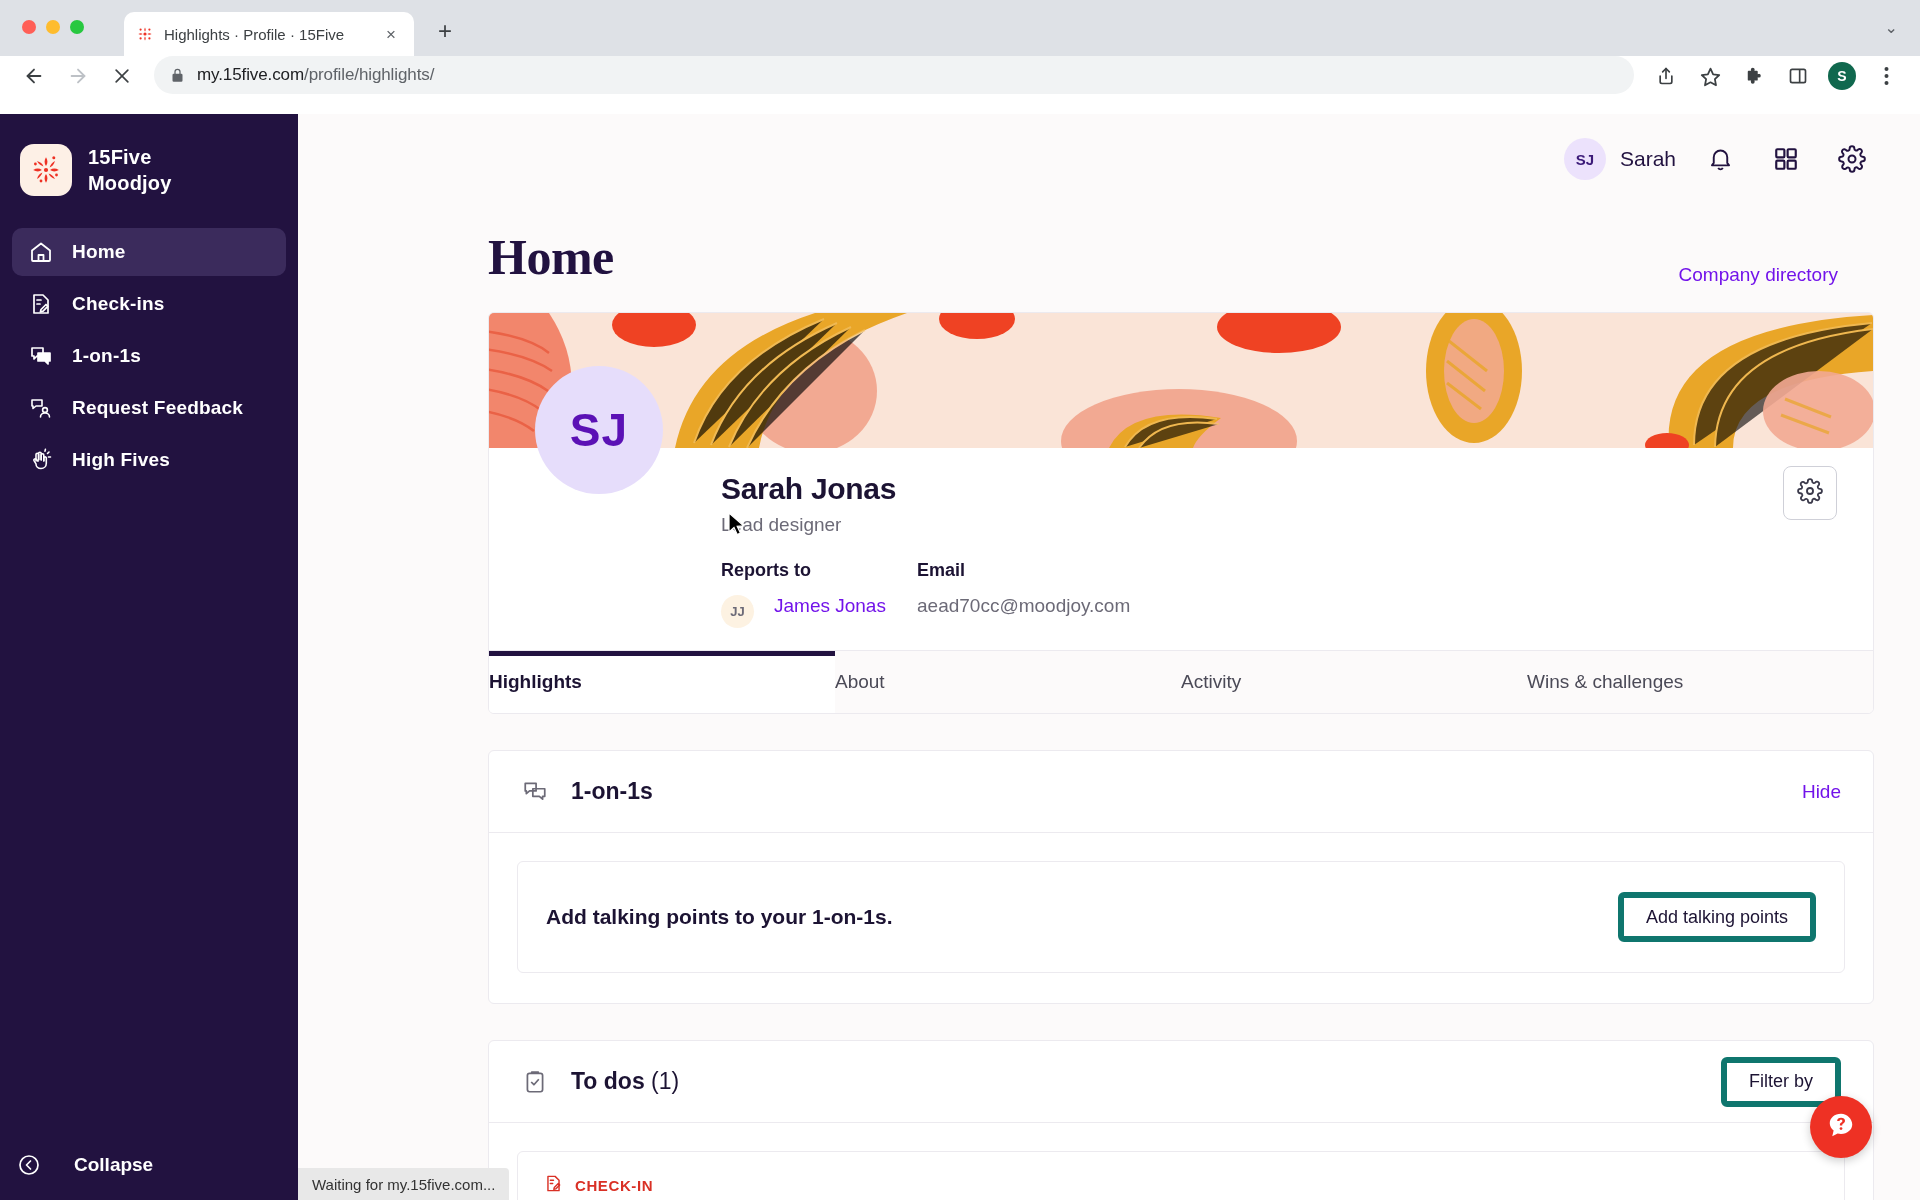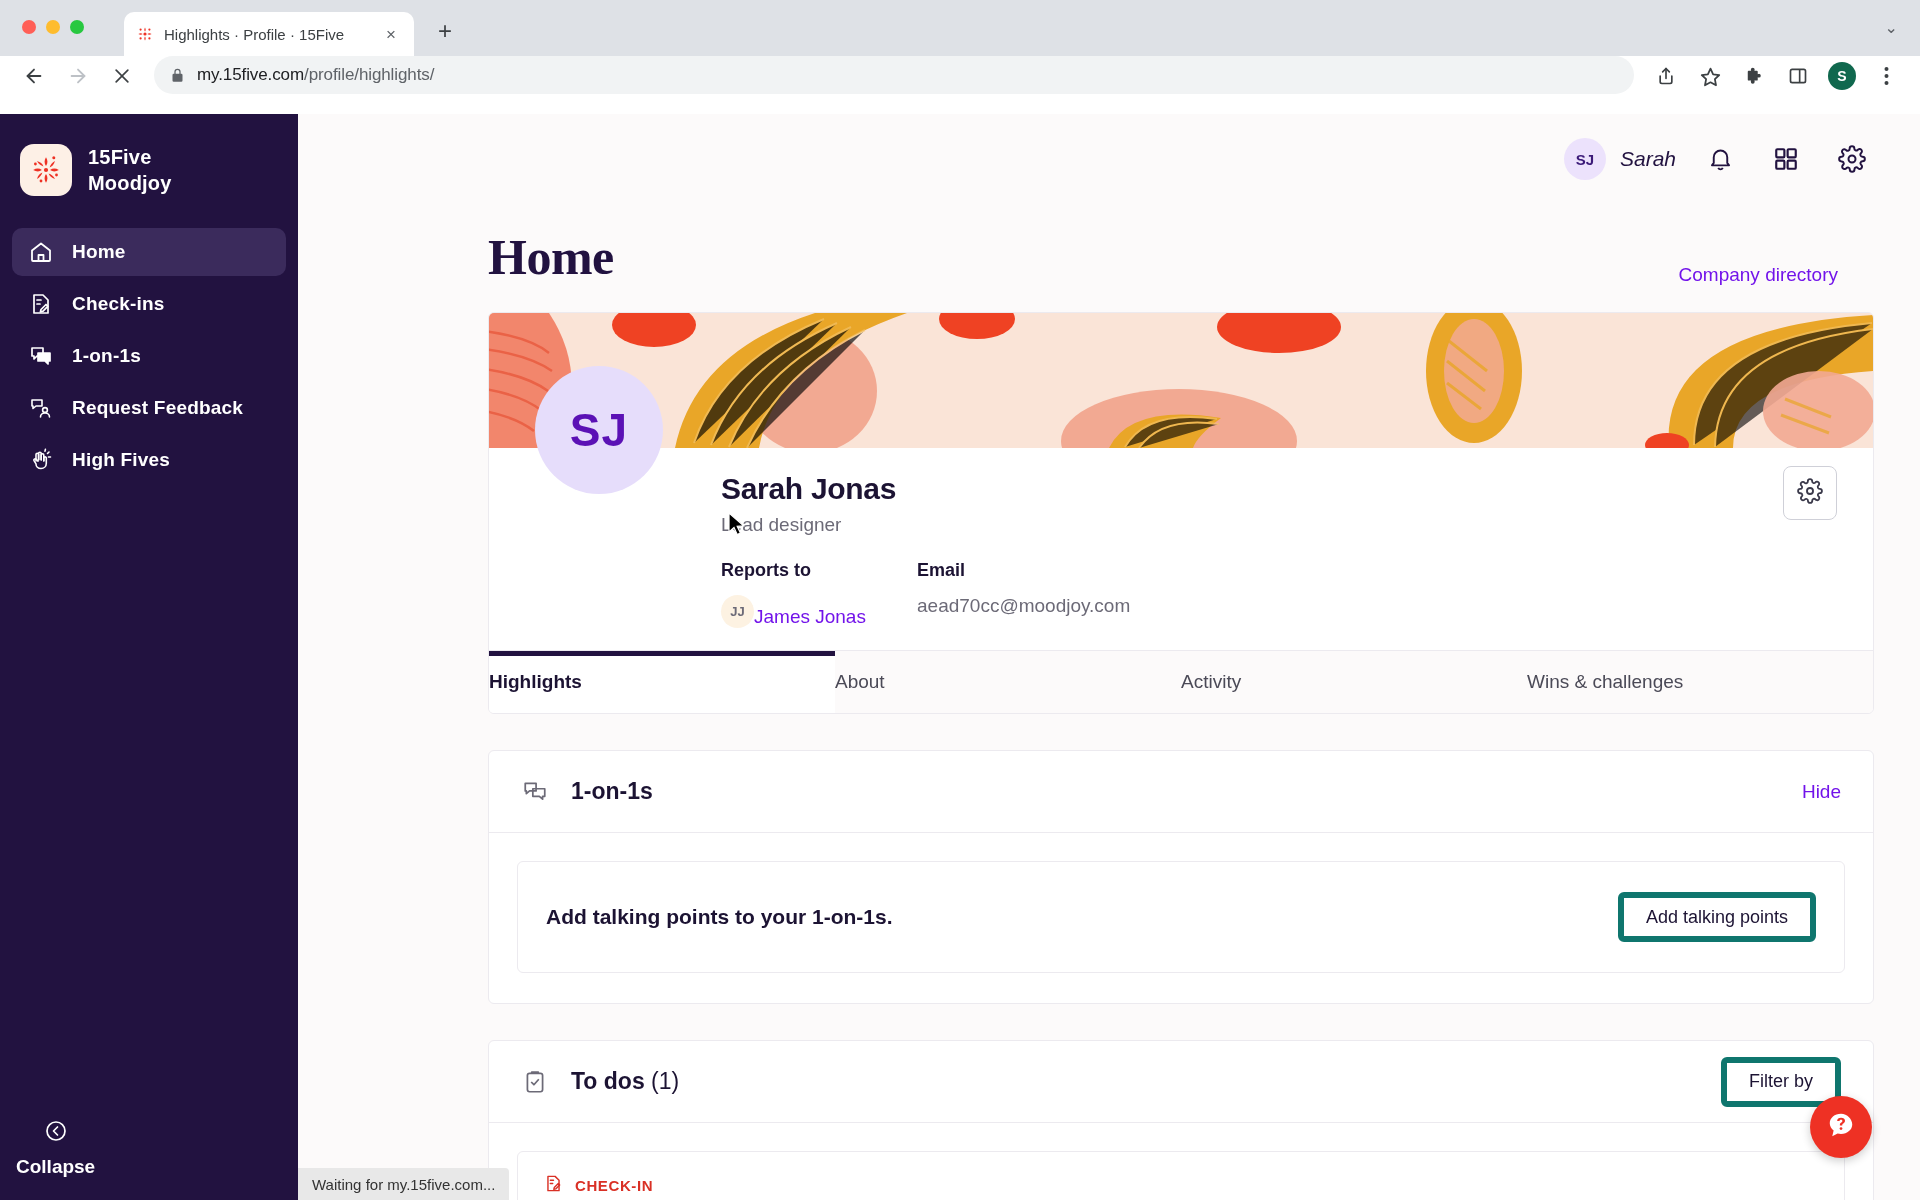--- a/index.html
+++ b/index.html
@@ -65,33 +65,33 @@
     display:flex;align-items:center;justify-content:center; flex:0 0 52px;}
   .brand-text { font-size:20px; font-weight:700; line-height:1.3; letter-spacing:.2px; }
   .nav { padding: 6px 12px 0 12px; display:flex; flex-direction:column; gap:4px; }
   .nav-item {
     height:48px; display:flex; align-items:center; gap:18px; padding-left:16px;
     border-radius:10px; color:#ffffff; font-size:19px; font-weight:600; letter-spacing:.2px;
   }
   .nav-item.active { background:#3b2b5c; }
   .nav-ico { width:26px;height:26px;flex:0 0 26px; display:flex;align-items:center;justify-content:center;}
   .collapse {
-    position:absolute; left:16px; bottom:22px; display:flex; align-items:center; gap:12px;
-    font-size:19px; font-weight:600;flex-direction:column;
+    position:absolute; left:16px; bottom:22px; display:flex; align-items:center; gap:32px;
+    font-size:19px; font-weight:600;
   }
   .collapse-ico { width:26px;height:26px; display:flex;align-items:center;justify-content:center;}
 
   
   .main { flex:1; background:#fcfafa; position:relative; overflow:hidden; }
   .topbar { height:90px; display:flex; align-items:center; justify-content:flex-end;
     padding-right:46px; gap:22px; }
   .user-chip { display:flex; align-items:center; gap:14px; }
   .user-av { width:42px;height:42px;border-radius:50%;background:#ece2fc;color:#3b1a78;
     display:flex;align-items:center;justify-content:center;font-size:15px;font-weight:700;}
-  .user-name { font-size:21px; color:#221240;font-style:italic; }
+  .user-name { font-size:21px; color:#221240; }
   .top-ico { width:44px;height:44px; display:flex;align-items:center;justify-content:center; }
 
   .content { padding: 0 46px 0 190px; }
   .page-head { display:flex; align-items:flex-end; justify-content:space-between;
     padding: 24px 36px 26px 0; }
   .page-title { font-family:"Liberation Serif", serif; font-size:50px; font-weight:700;
     color:#221240; letter-spacing:-.5px; }
   .dir-link { font-size:19px; color:#7213ea; font-weight:500; }
 
   .profile-card { border-radius:6px; overflow:hidden; border:1px solid #eceaef; background:#fff; }
@@ -101,21 +101,21 @@
     position:absolute; left:46px; top:-82px; width:128px; height:128px; border-radius:50%;
     background:#e6ddfb; color:#5b11b5; display:flex; align-items:center; justify-content:center;
     font-size:46px; font-weight:700; letter-spacing:1px;
   }
   .pinfo { padding: 24px 0 0 232px; }
   .pname { font-size:30px; font-weight:700; color:#1c1333; letter-spacing:-.3px; }
   .ptitle { font-size:19px; color:#6c6a77; margin-top:8px; }
   .meta-row { display:flex; gap:0; margin-top:24px; }
   .meta-col { min-width:196px; }
   .meta-label { font-size:18px; font-weight:700; color:#1c1333; }
-  .meta-val { margin-top:14px; display:flex; align-items:flex-end; gap:0; font-size:19px; }
+  .meta-val { margin-top:14px; display:flex; align-items:flex-start; gap:20px; font-size:19px; }
   .mini-av { width:33px;height:33px;border-radius:50%;background:#fdf2e2;color:#6c6a77;
     display:flex;align-items:center;justify-content:center;font-size:13px;font-weight:600;}
   .meta-link { color:#7213ea; }
   .meta-email { color:#6c6a77; }
   .gear-btn { position:absolute; right:36px; top:18px; width:54px;height:54px;
     border:1px solid #cfd0d8; border-radius:8px; display:flex;align-items:center;justify-content:center;
     background:#fff;}
 
   .tabs { display:flex; margin-top:22px; border-top:1px solid #eceaef; background:#fcfafa; }
   .tab-item { flex:1; height:62px; display:flex; align-items:center; justify-content:flex-start;

